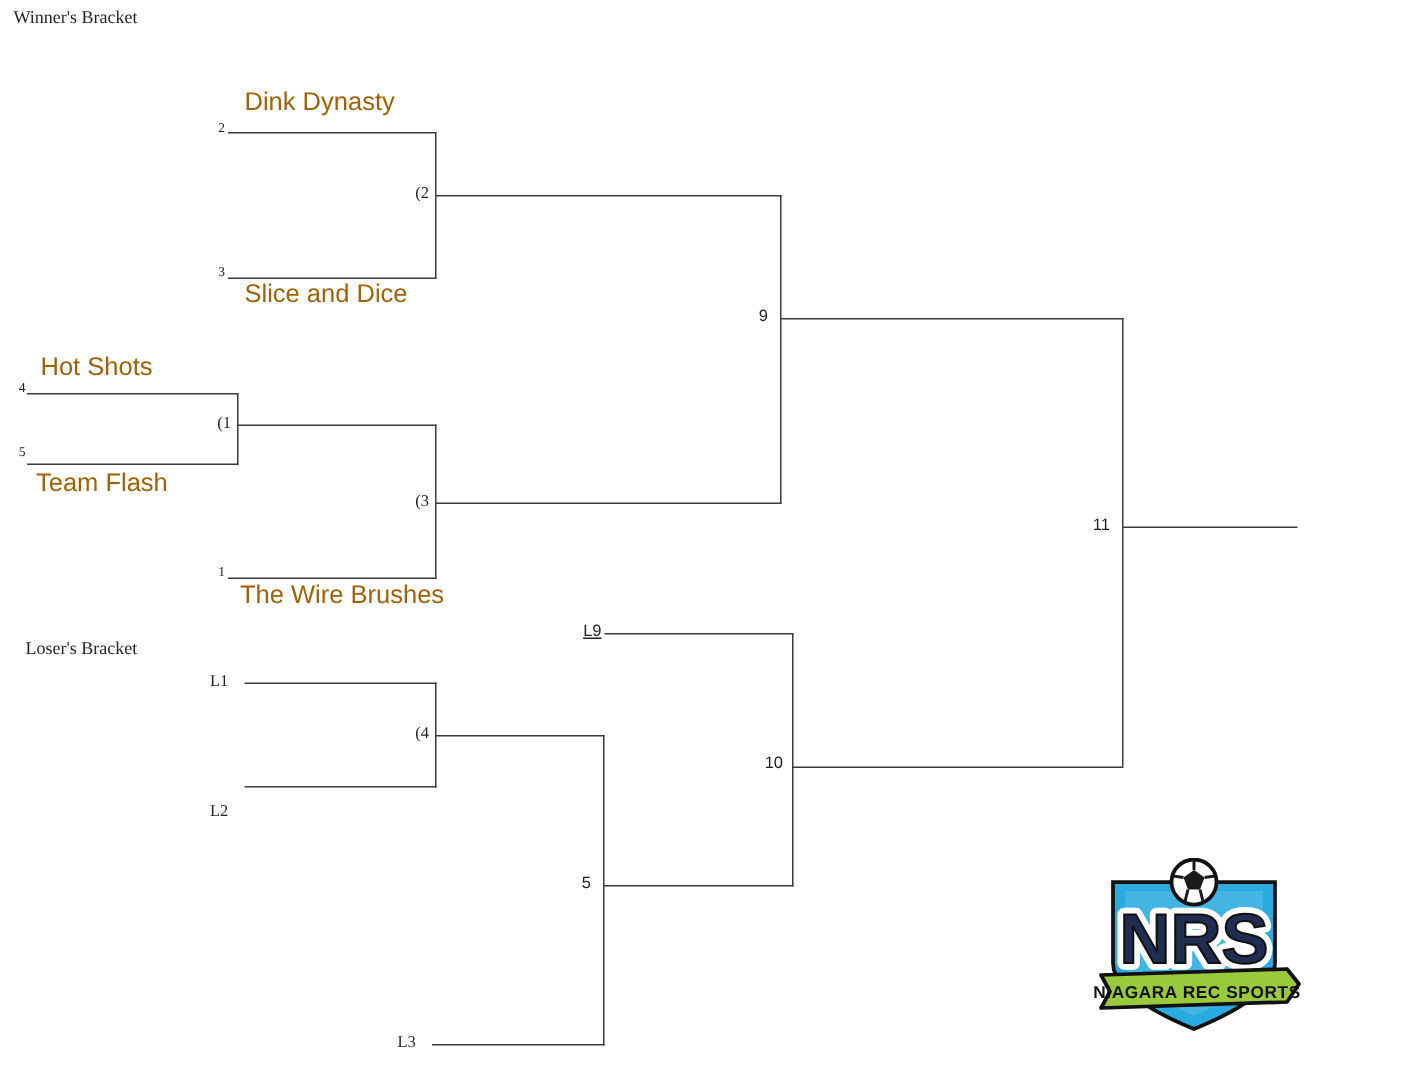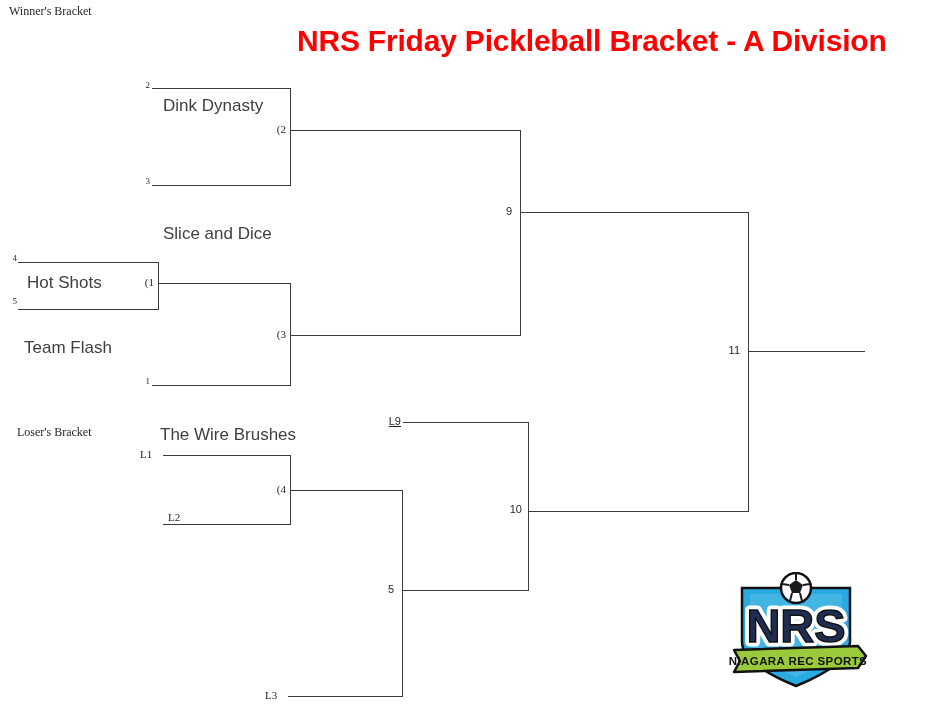--- a/index.html
+++ b/index.html
@@ -47,23 +47,22 @@
     position: absolute;
     width: 0;
     border-left: 1.6px solid #3b3b3b;
   }
 
   
   .team-name {
     position: absolute;
     font-family: "Liberation Sans", sans-serif;
     font-size: 17px;
-    color: #404040;
-    white-space: nowrap;
-    margin-top: 38px;
+    color: #a16207;
+    white-space: nowrap;
   }
 
   
   .seed {
     position: absolute;
     font-family: "Liberation Serif", serif;
     font-size: 9px;
     color: #231f20;
     white-space: nowrap;
     text-align: right;
@@ -100,42 +99,41 @@
 </style>
 </head>
 <body>
 
 <div id="page">
 
   <div class="section-label" style="left:9px; top:4px;">Winner's Bracket</div>
 
   <div class="section-label" style="left:17px; top:425px;">Loser's Bracket</div>
 
-  <div class="bracket-title" style="left:297px; top:24px;">NRS Friday Pickleball Bracket - A Division</div>
 
   <div class="team-name" style="left:163px; top:58px;">Dink Dynasty</div>
   <div class="seed" style="left:138px; top:80px; width:12px;">2</div>
   <div class="hline" style="left:152px; top:88px; width:139px;"></div>
 
   <div class="seed" style="left:138px; top:176px; width:12px;">3</div>
   <div class="hline" style="left:152px; top:185px; width:139px;"></div>
   <div class="team-name" style="left:163px; top:186px;">Slice and Dice</div>
 
   <div class="vline" style="left:290px; top:88px; height:98px;"></div>
   <div class="match-label serif-ish" style="left:258px; top:123px; width:28px;">(2</div>
 
   <div class="hline" style="left:290px; top:130px; width:231px;"></div>
 
   <div class="team-name" style="left:27px; top:235px;">Hot Shots</div>
   <div class="seed" style="left:5px; top:253px; width:12px;">4</div>
   <div class="hline" style="left:18px; top:262px; width:141px;"></div>
 
   <div class="seed" style="left:5px; top:296px; width:12px;">5</div>
   <div class="hline" style="left:18px; top:309px; width:141px;"></div>
-  <div class="team-name" style="left:24px; top:300px;">Team Flash</div>
+  <div class="team-name" style="left:24px; top:312px;">Team Flash</div>
 
   <div class="vline" style="left:158px; top:262px; height:48px;"></div>
   <div class="match-label serif-ish" style="left:128px; top:276px; width:26px;">(1</div>
 
   <div class="hline" style="left:158px; top:283px; width:133px;"></div>
 
   <div class="seed" style="left:138px; top:376px; width:12px;">1</div>
   <div class="hline" style="left:152px; top:385px; width:139px;"></div>
   <div class="team-name" style="left:160px; top:387px;">The Wire Brushes</div>
 
@@ -149,21 +147,21 @@
 
   <div class="hline" style="left:520px; top:212px; width:229px;"></div>
 
   <div class="vline" style="left:748px; top:212px; height:299px;"></div>
   <div class="match-label" style="left:718px; top:344px; width:22px;">11</div>
   <div class="hline" style="left:748px; top:351px; width:117px;"></div>
 
   <div class="slot-label" style="left:140px; top:448px; width:20px;">L1</div>
   <div class="hline" style="left:163px; top:455px; width:128px;"></div>
 
-  <div class="slot-label" style="left:140px; top:511px; width:20px;margin-left:28px;">L2</div>
+  <div class="slot-label" style="left:140px; top:535px; width:20px;">L2</div>
   <div class="hline" style="left:163px; top:524px; width:128px;"></div>
 
   <div class="vline" style="left:290px; top:455px; height:70px;"></div>
   <div class="match-label serif-ish" style="left:258px; top:483px; width:28px;">(4</div>
 
   <div class="hline" style="left:290px; top:490px; width:113px;"></div>
 
   <div class="slot-label" style="left:265px; top:689px; width:20px;">L3</div>
   <div class="hline" style="left:288px; top:696px; width:115px;"></div>
 

